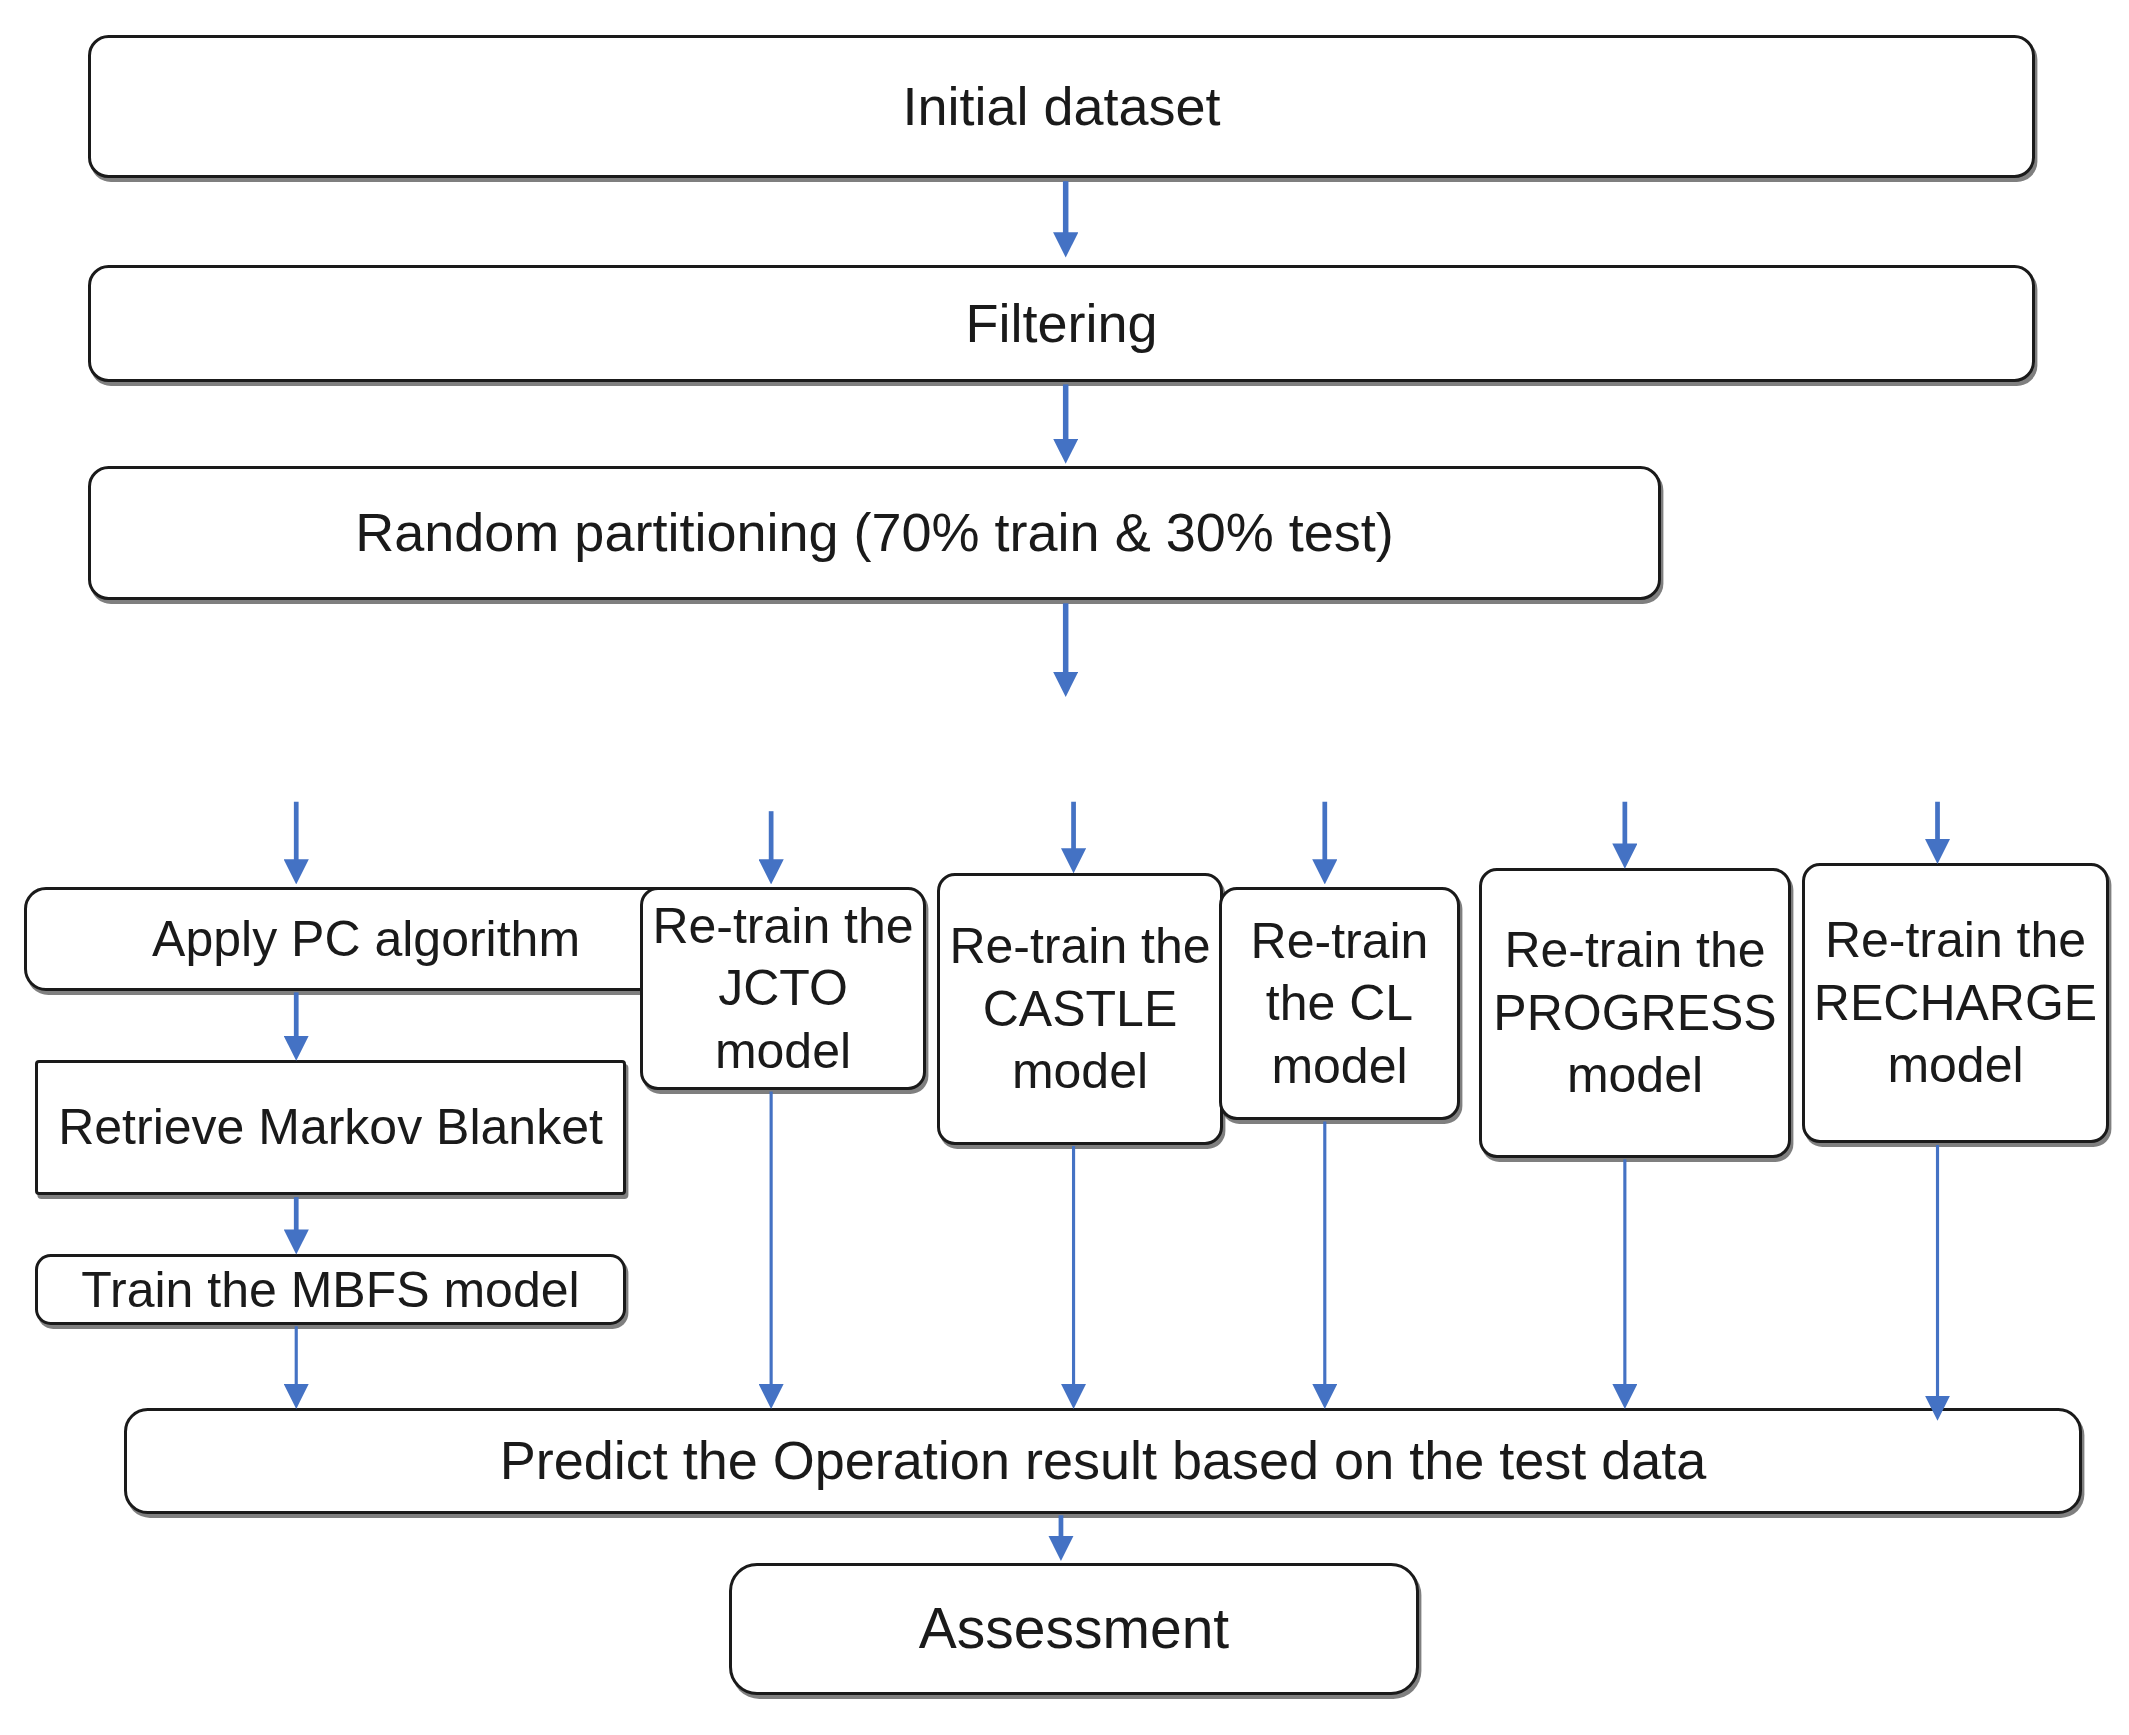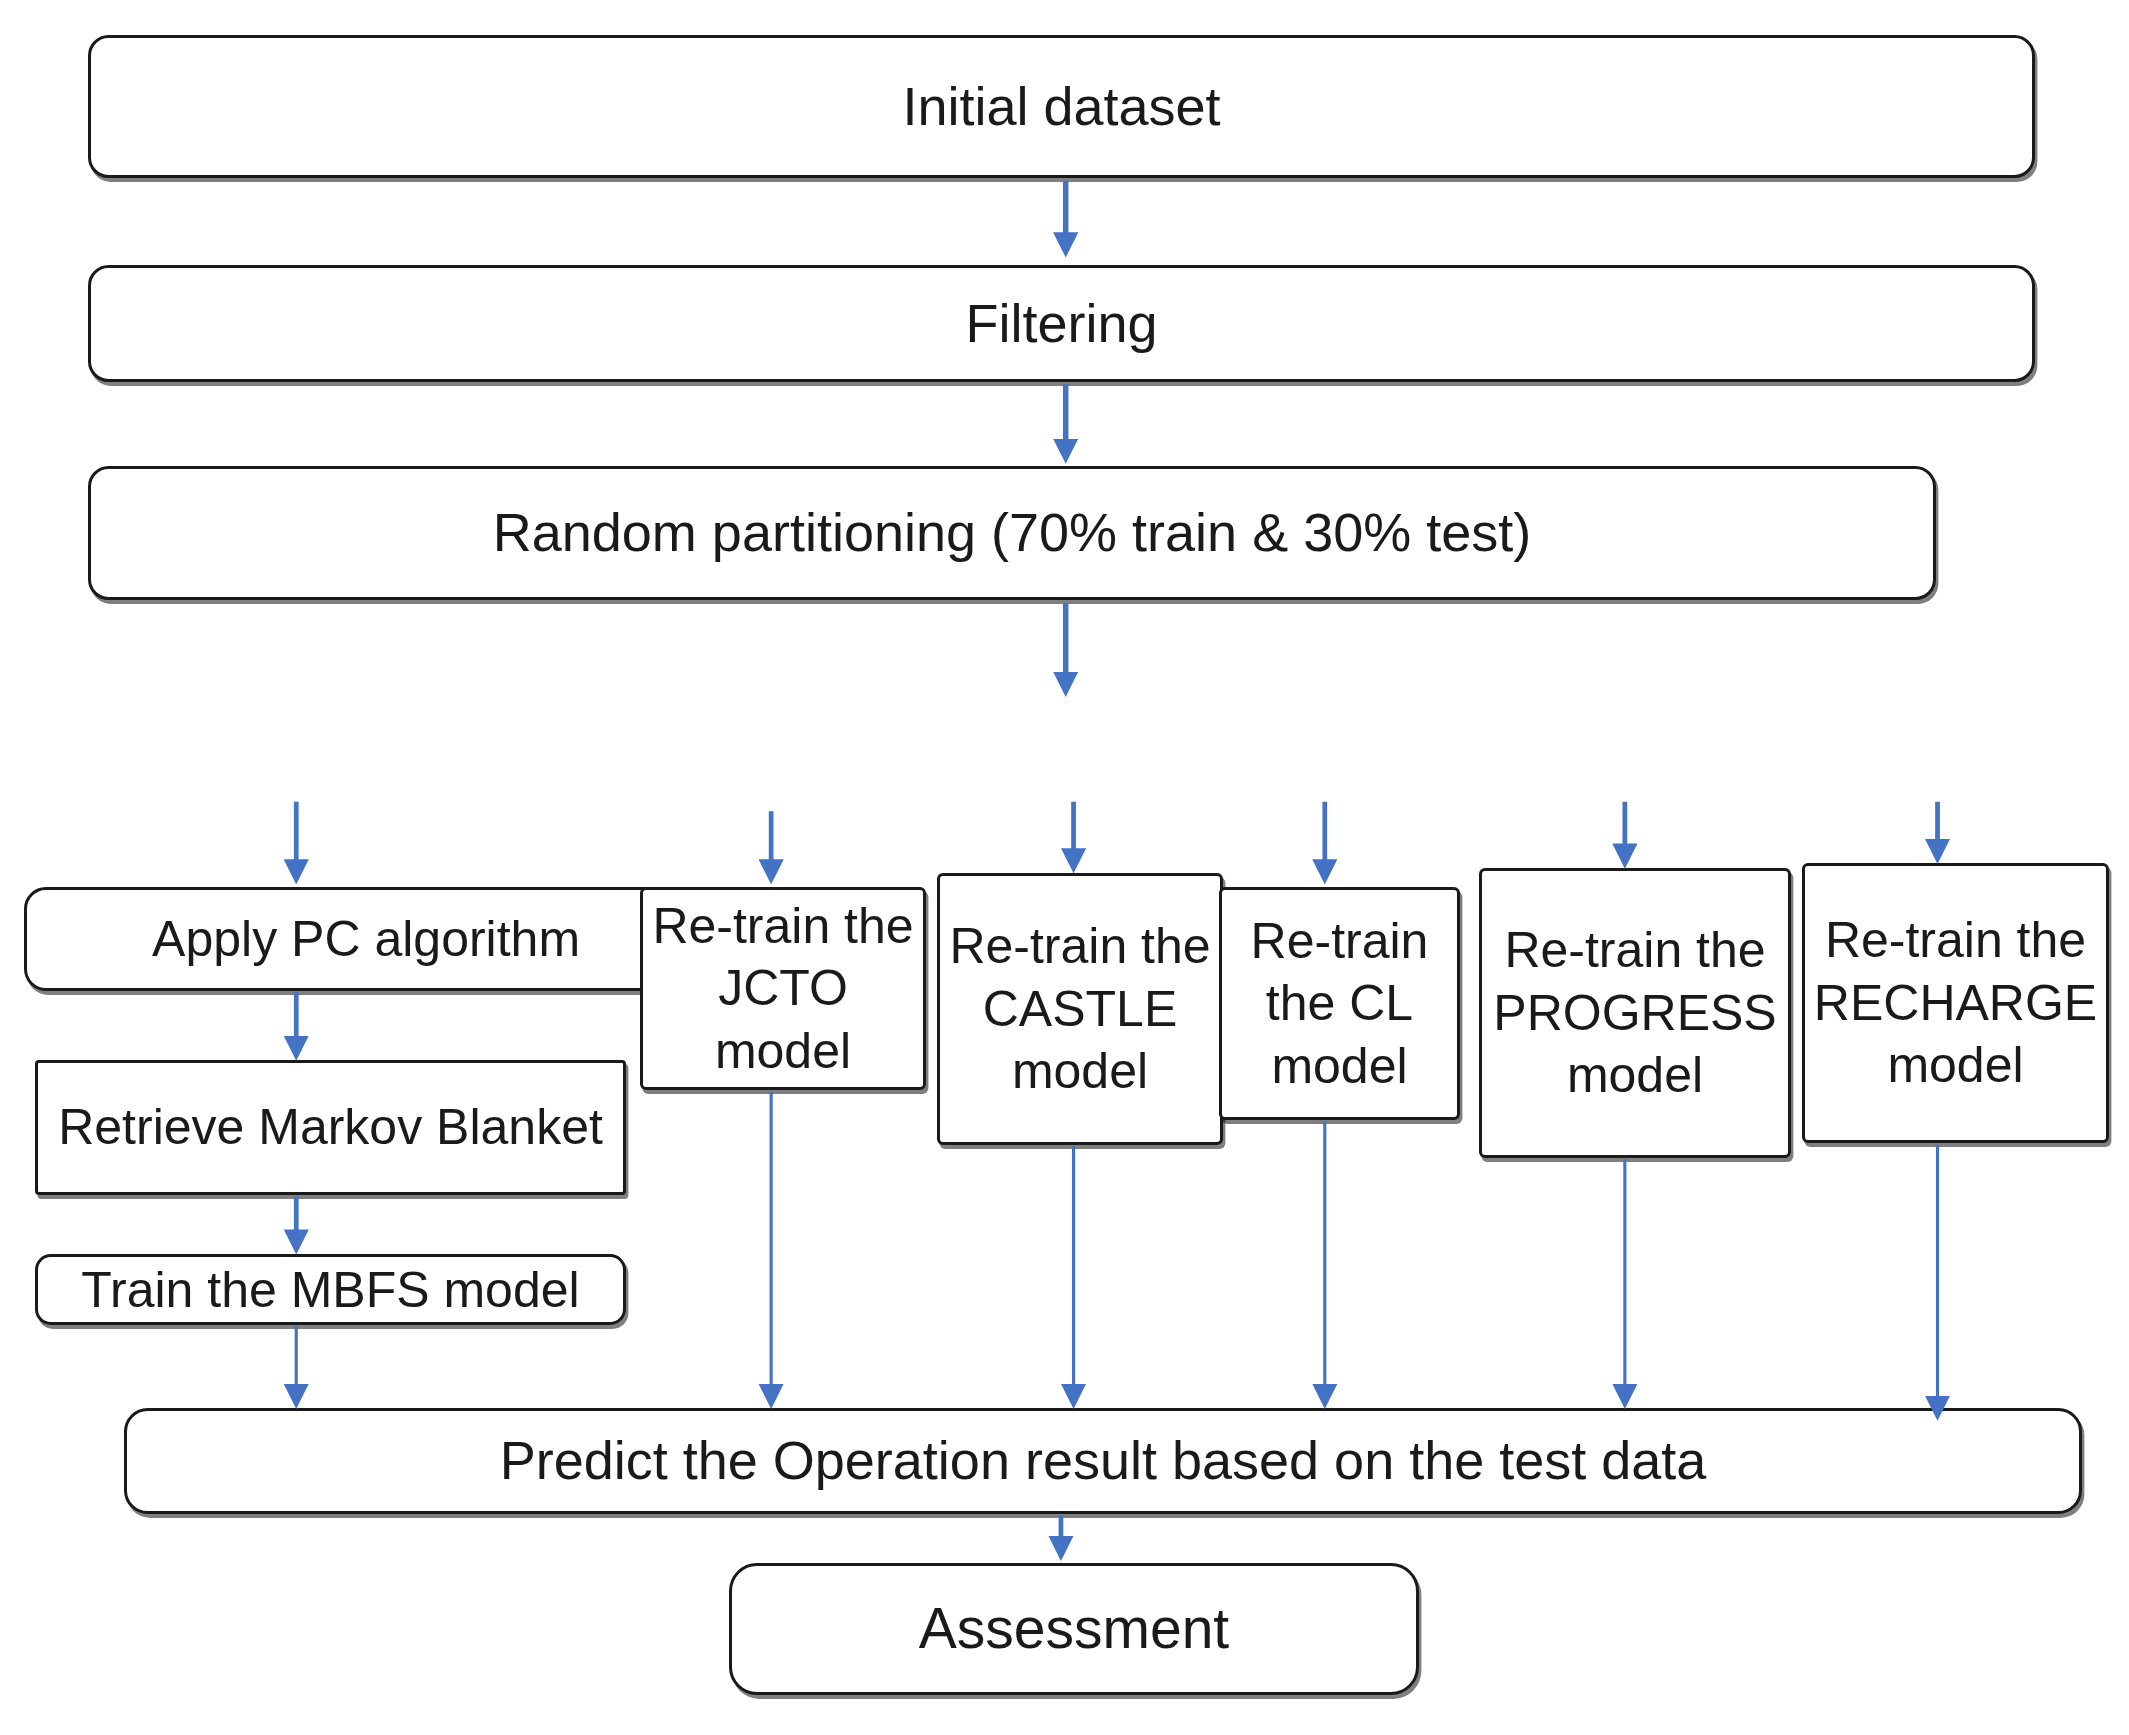--- a/index.html
+++ b/index.html
@@ -29,21 +29,21 @@
     display:flex;
     align-items:center;
     justify-content:center;
     text-align:center;
     padding:3.2px 6.3px;
     line-height:1.25;
     z-index:1;
   }
   .lbl{display:block;}
   .wide   {font-size:54px; border-radius:20.5px;}
-  .branch {font-size:50px; border-radius:6px; line-height:1.25;}
+  .branch {font-size:50px; border-radius:18px; line-height:1.25;}
   .leftcol{font-size:50px; border-radius:23.6px; line-height:1.3;}
   .predict{font-size:54px; border-radius:23.6px;}
   .assess {font-size:57px; border-radius:28px;}
   #arrows{
     position:absolute;
     left:0; top:0;
     z-index:2;
     pointer-events:none;
   }
   .ar      {stroke:var(--arrow); fill:none;}
@@ -58,21 +58,21 @@
 <div id="canvas">
 
   <div class="box wide" style="left:88px; top:35px; width:1947px; height:143px;">
     <span class="lbl">Initial dataset</span>
   </div>
 
   <div class="box wide" style="left:88px; top:265px; width:1947px; height:117px;">
     <span class="lbl">Filtering</span>
   </div>
 
-  <div class="box wide" style="left:88px; top:466px; width:1848px; height:134px;">
+  <div class="box wide" style="left:88px; top:466px; width:1573px; height:134px;">
     <span class="lbl">Random partitioning (70% train &amp; 30% test)</span>
   </div>
 
 
   <div class="box leftcol" style="left:23.6px; top:887px; width:685px; height:104px; border-radius:22px;">
     <span class="lbl">Apply PC algorithm</span>
   </div>
 
   <div class="box leftcol" style="left:35px; top:1060px; width:591px; height:135px; border-radius:4px;">
     <span class="lbl">Retrieve Markov Blanket</span>

